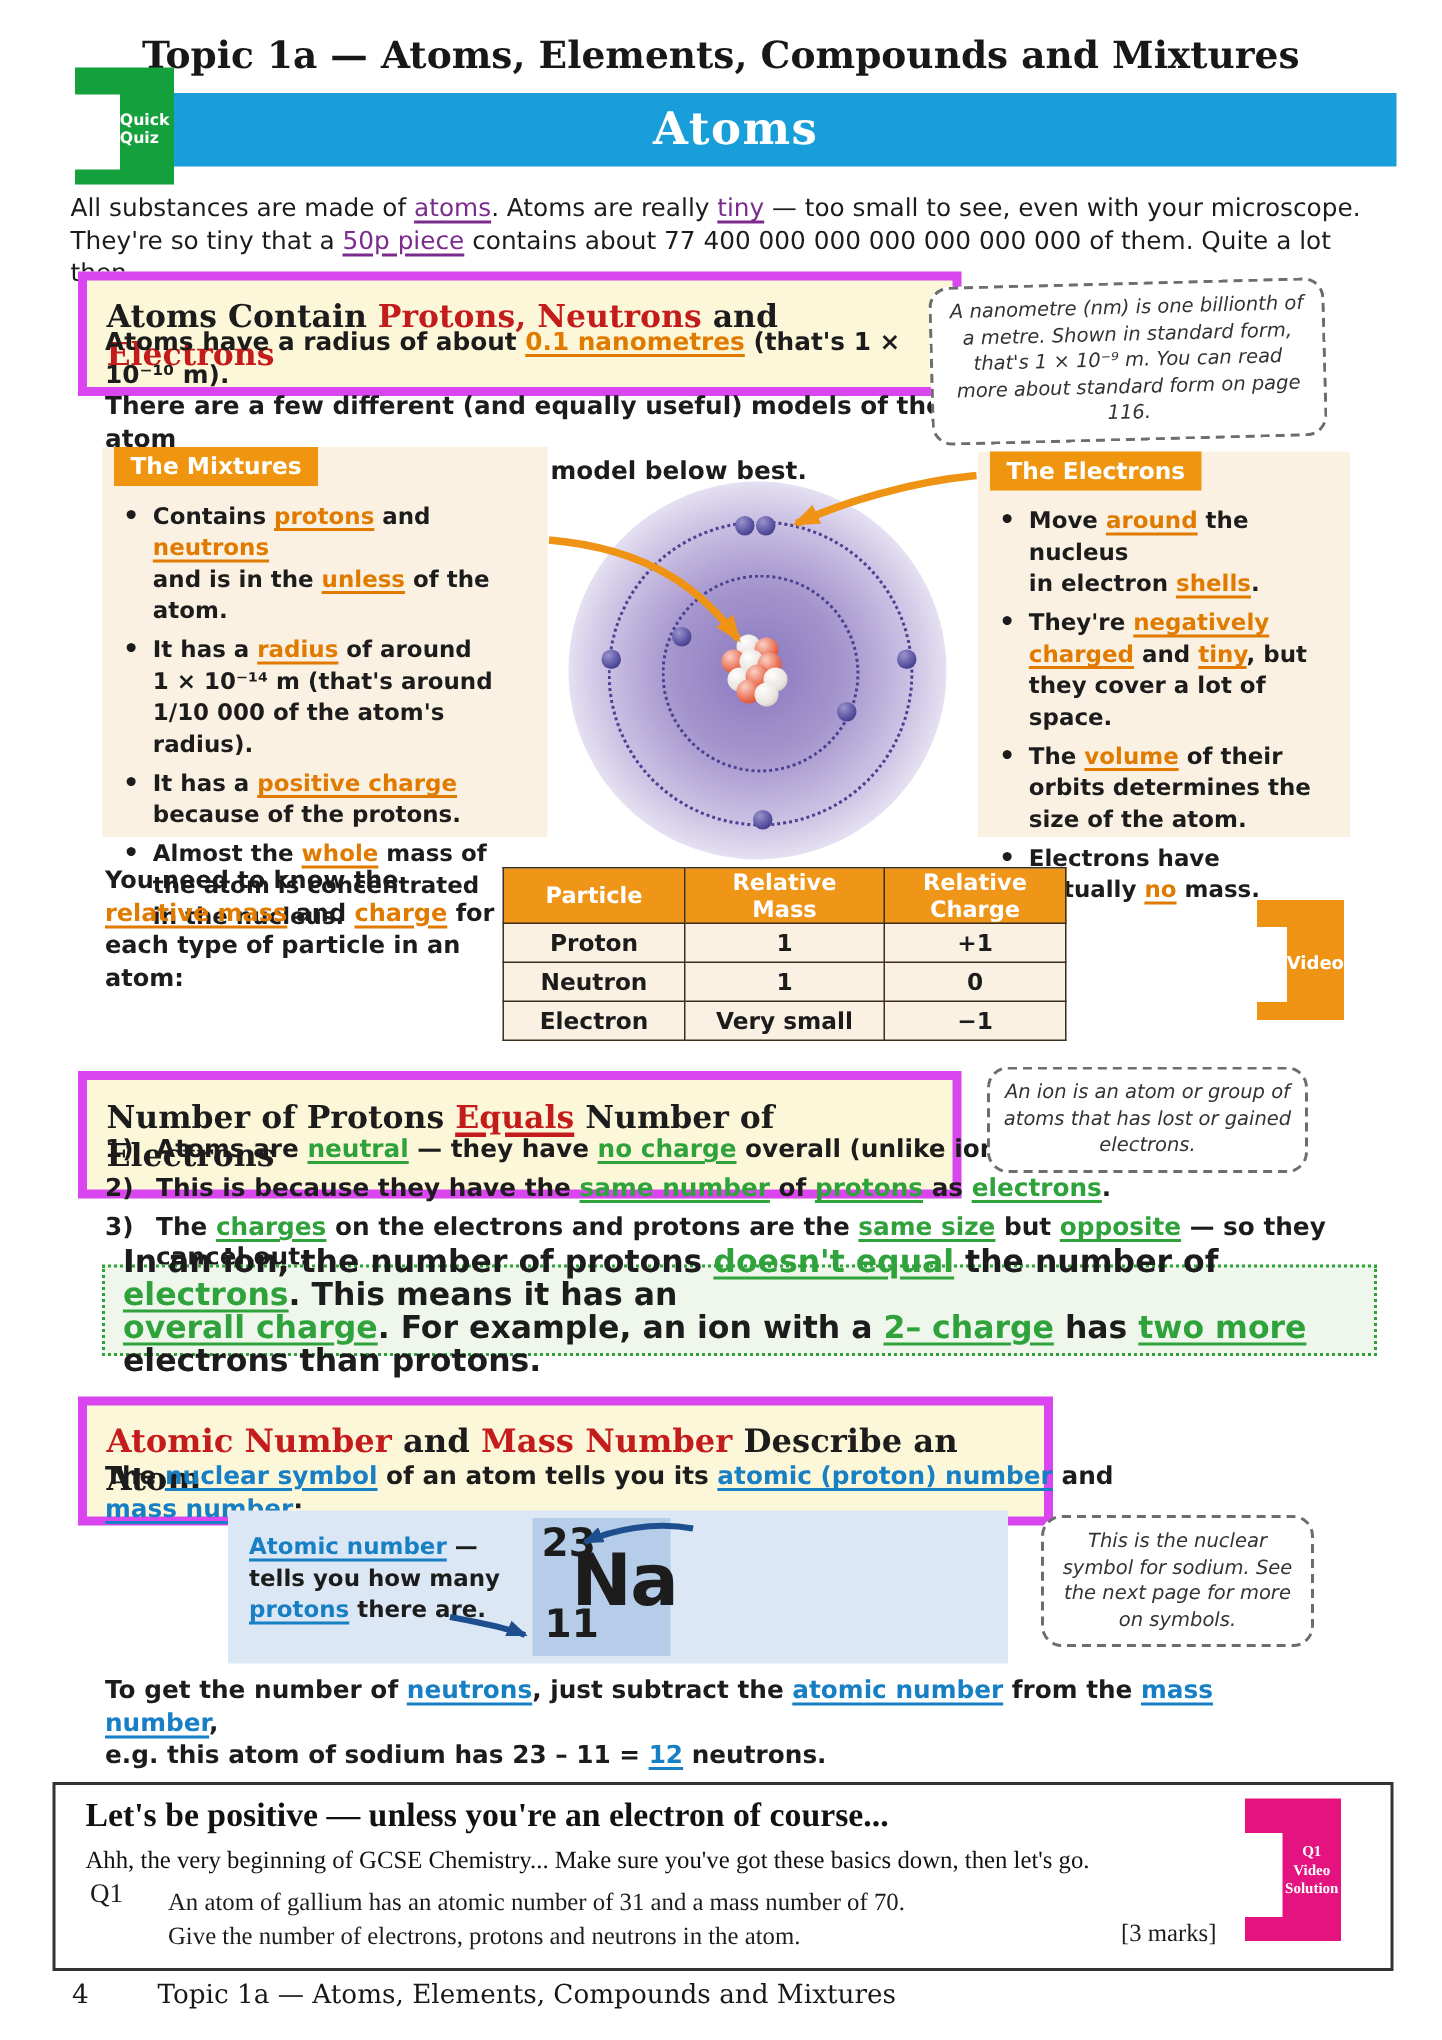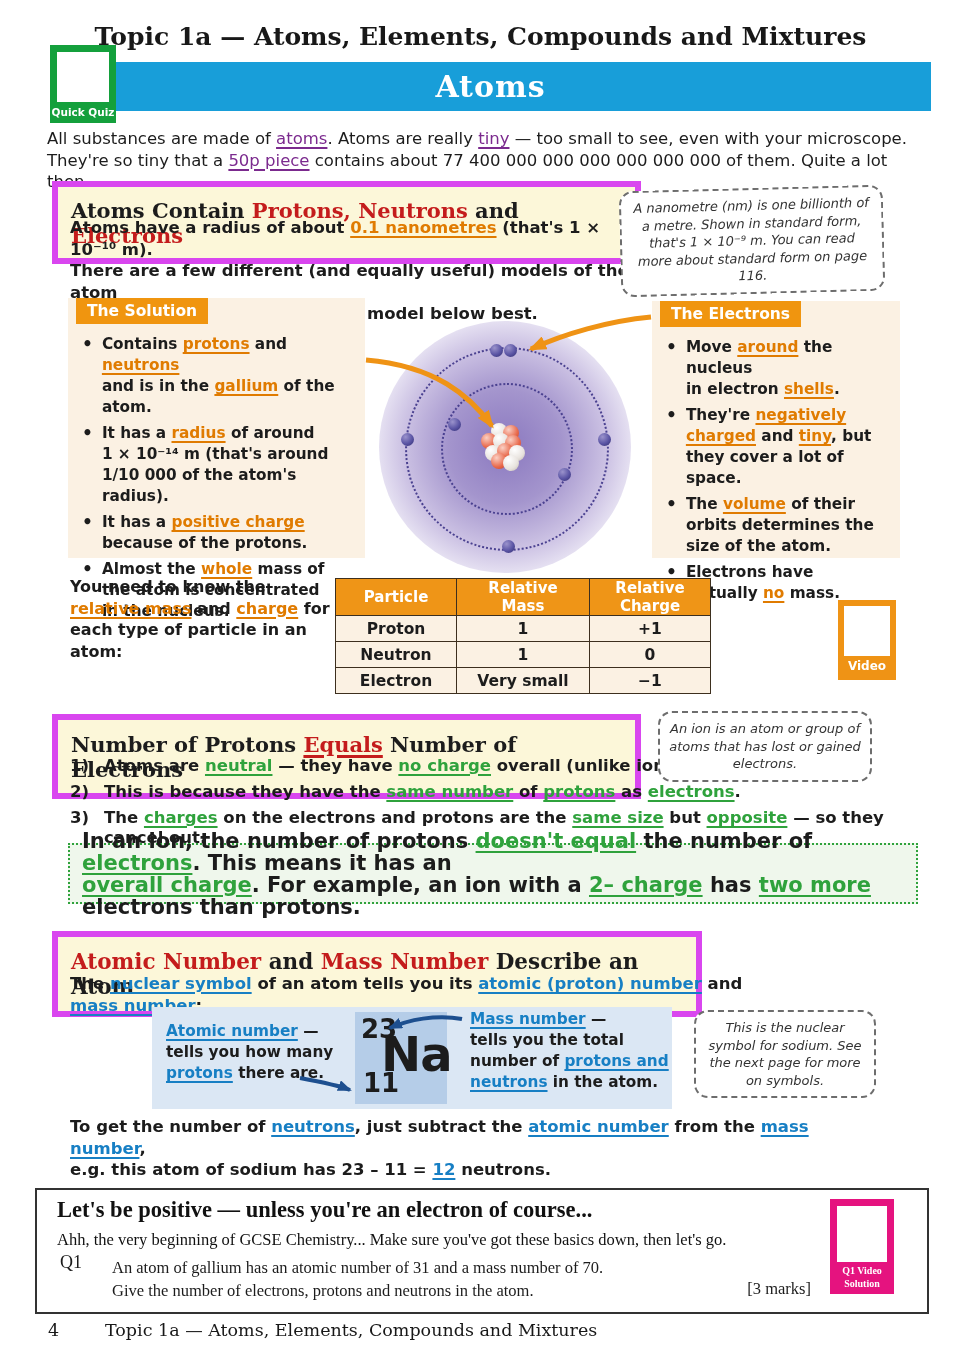--- a/index.html
+++ b/index.html
@@ -14,21 +14,21 @@
   .lb{color:#177fc4;text-decoration:underline;text-decoration-thickness:2px;text-underline-offset:3px;}
   .red{color:#c41c1c;}
   .redu{color:#c41c1c;text-decoration:underline;text-decoration-thickness:2.5px;text-underline-offset:3px;}
 
   .topic-header{top:22px;left:0;width:961px;text-align:center;
     font-family:"DejaVu Serif",serif;font-weight:700;font-size:25px;color:#181818;}
   .banner{top:62px;left:50px;width:881px;height:49px;background:#189ed9;
     display:flex;align-items:center;justify-content:center;}
   .banner-title{font-family:"DejaVu Serif",serif;font-weight:700;font-size:30px;color:#ffffff;letter-spacing:1px;}
 
-  .qr-box{display:flex;flex-direction:column;align-items:center;z-index:6;}
+  .qr-box{display:flex;flex-direction:row;align-items:center;z-index:6;}
   .qr-white{background:#ffffff;}
   .quickquiz{top:45px;left:50px;width:66px;height:78px;background:#14a03c;}
   .quickquiz .qr-white{width:52px;height:50px;margin-top:7px;}
   .quickquiz .qr-label{color:#fff;font-size:10.5px;font-weight:700;margin-top:4px;}
   .videobox{top:600px;left:838px;width:58px;height:80px;background:#ef9315;}
   .videobox .qr-white{width:46px;height:50px;margin-top:6px;}
   .videobox .qr-label{color:#fff;font-size:12px;font-weight:700;margin-top:3px;}
   .pinkbox{top:9px;left:793px;width:64px;height:95px;background:#e5137f;position:absolute;}
   .pinkbox .qr-white{width:50px;height:56px;margin-top:7px;}
   .pinkbox .qr-label{color:#fff;font-size:10px;font-weight:700;margin-top:3px;text-align:center;line-height:1.25;}
@@ -137,26 +137,26 @@
   <span class="rich"><span>Atoms Contain </span><span class="red">Protons, Neutrons</span><span> and </span><span class="red">Electrons</span></span>
 </div>
 
 <div class="abs note note1">A nanometre (nm) is one billionth of a metre.  Shown in standard form, that's 1 × 10⁻⁹ m.  You can read more about standard form on page 116.</div>
 
 <div class="abs bodytext s1para rich"><span>Atoms have a radius of about </span><span class="lo">0.1 nanometres</span><span> (that's 1 × 10⁻¹⁰ m).
 There are a few different (and equally useful) models of the atom
 — but chemists tend to like the model below best.</span></div>
 
 <div class="abs infobox nucleusbox">
-  <div class="tab">The Solution</div>
+  <div class="tab">The Mixtures</div>
   <div class="bullets">
     <div class="bullet">
         <span class="dot">•</span>
         <div class="rich"><span>Contains </span><span class="lo">protons</span><span> and </span><span class="lo">neutrons</span><span>
-and is in the </span><span class="lo">gallium</span><span> of the atom.</span></div>
+and is in the </span><span class="lo">unless</span><span> of the atom.</span></div>
       </div>
     <div class="bullet">
         <span class="dot">•</span>
         <div class="rich"><span>It has a </span><span class="lo">radius</span><span> of around
 1 × 10⁻¹⁴ m (that's around
 1/10 000 of the atom's radius).</span></div>
       </div>
     <div class="bullet">
         <span class="dot">•</span>
         <div class="rich"><span>It has a </span><span class="lo">positive charge</span><span>
@@ -293,23 +293,20 @@
 
 <div class="abs napanel">
   <div class="nalabel atomiclabel rich"><span class="lb">Atomic number</span><span> —
 tells you how many
 </span><span class="lb">protons</span><span> there are.</span></div>
   <div class="nasquare">
     <span class="massnum">23</span>
     <span class="nasym">Na</span>
     <span class="atomicnum">11</span>
   </div>
-  <div class="nalabel masslabel rich"><span class="lb">Mass number</span><span> —
-tells you the total
-number of </span><span class="lb">protons and neutrons</span><span> in the atom.</span></div>
 </div>
 
 <div class="abs note note3">This is the nuclear symbol for sodium.  See the next page for more on symbols.</div>
 
 <div class="abs bodytext s3para2 rich"><span>To get the number of </span><span class="lb">neutrons</span><span>, just subtract the </span><span class="lb">atomic number</span><span> from the </span><span class="lb">mass number</span><span>,
 e.g. this atom of sodium has 23 – 11 = </span><span class="lb">12</span><span> neutrons.</span></div>
 
 <div class="abs bottombox">
   <div class="btitle">Let's be positive — unless you're an electron of course...</div>
   <div class="bsub">Ahh, the very beginning of GCSE Chemistry...  Make sure you've got these basics down, then let's go.</div>

